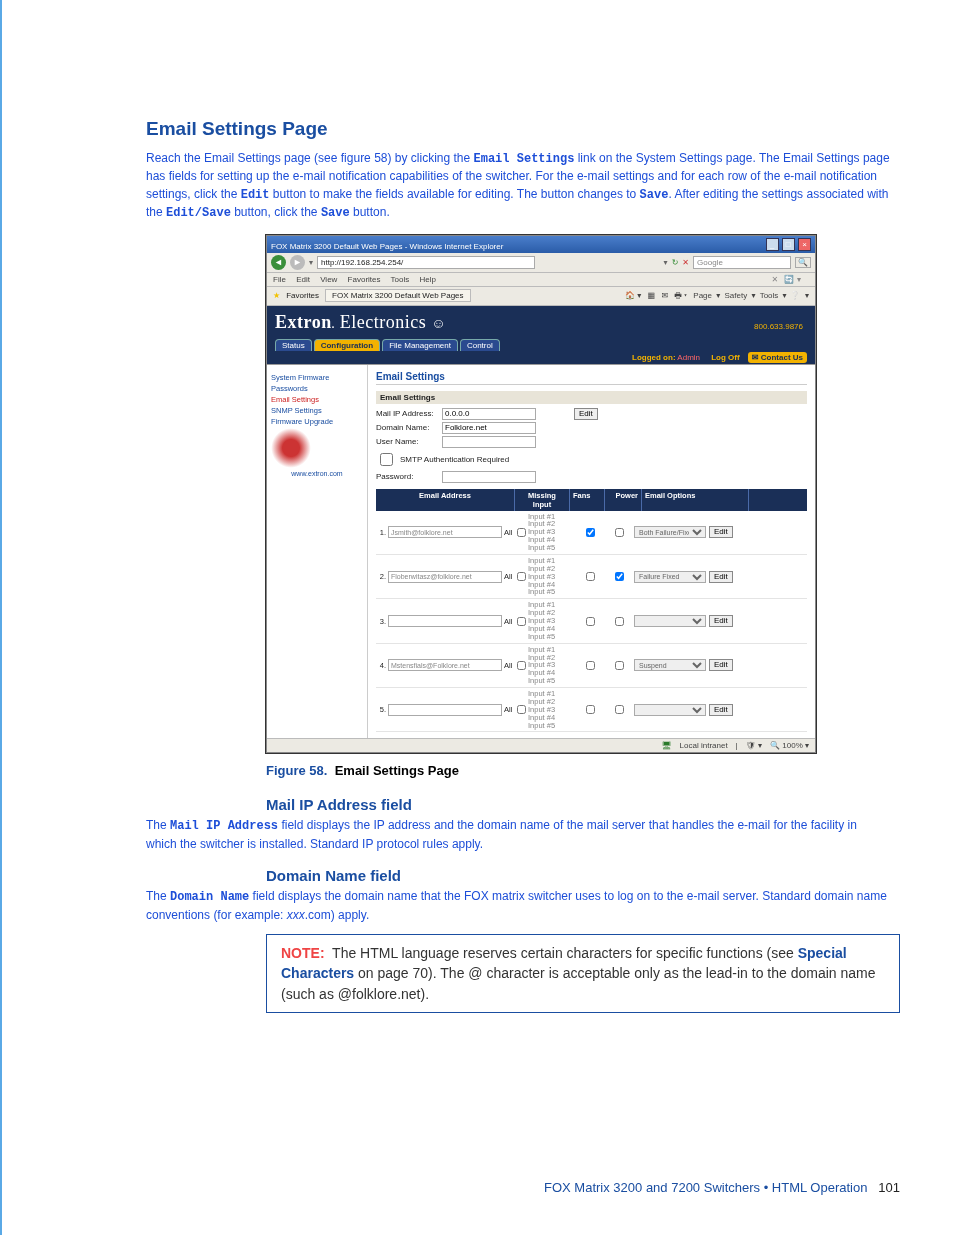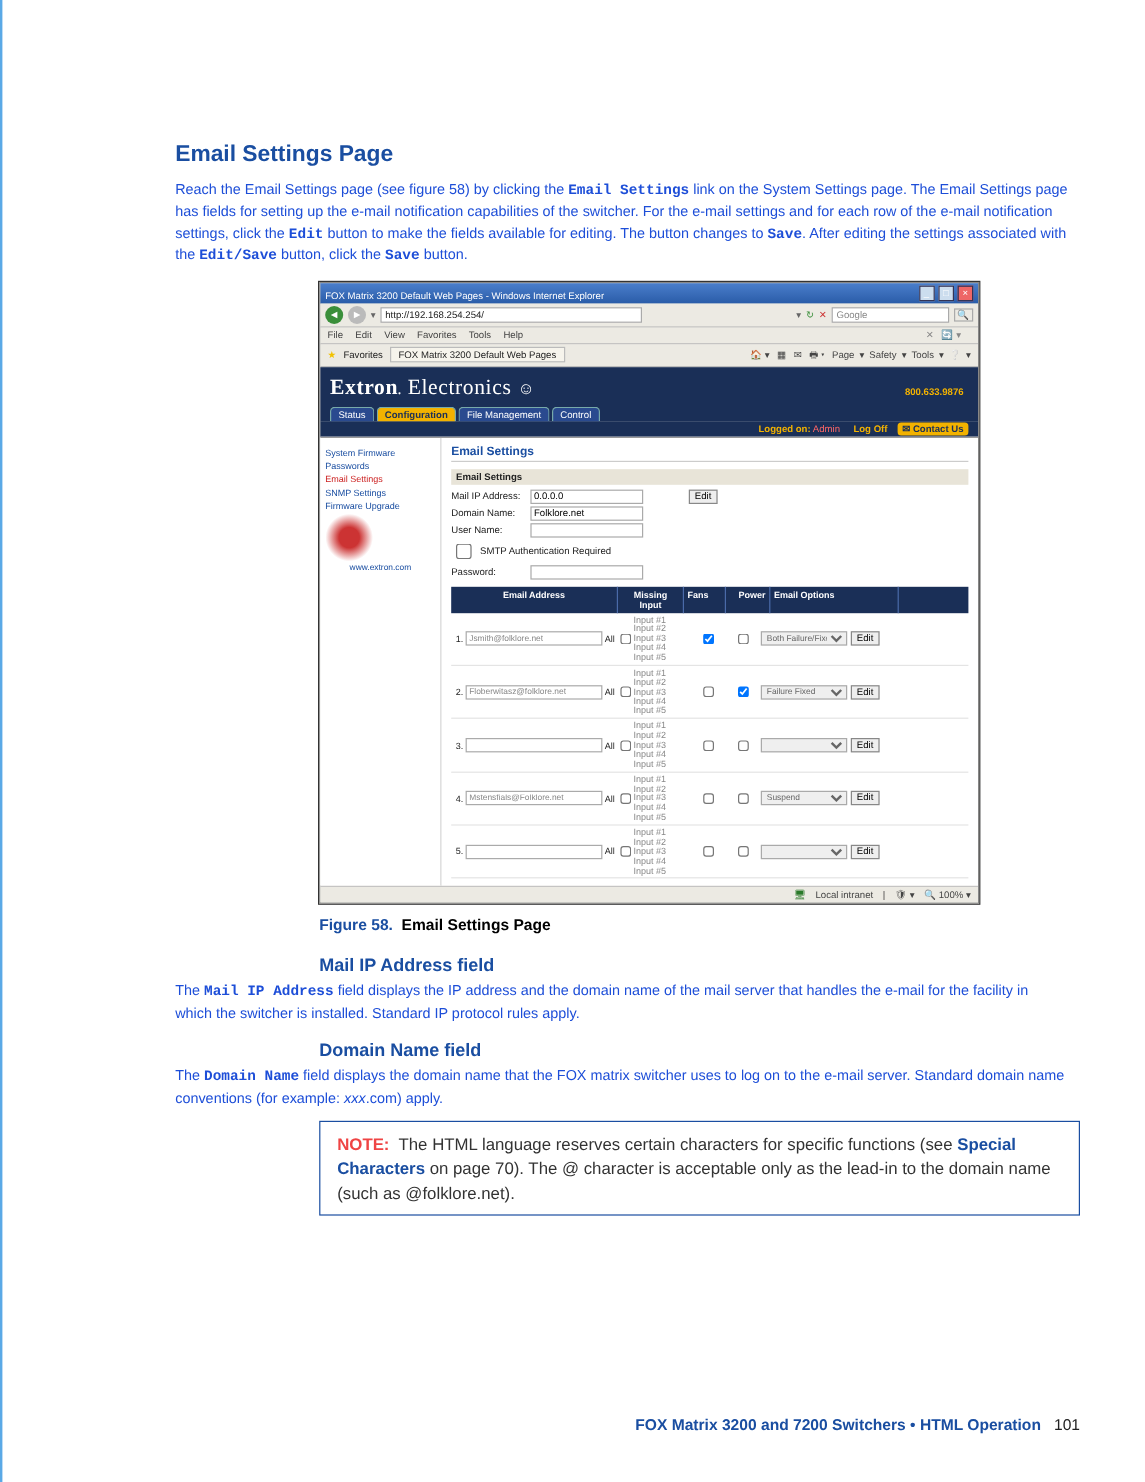--- a/index.html
+++ b/index.html
@@ -26,21 +26,21 @@
   .toolbar-right{margin-left:auto;color:#444}
   .toolbar-right span{margin:0 2px}
   
   .ex-head{background:linear-gradient(#1a2f57,#1a2f57);color:#fff;padding:6px 8px 0 8px}
   .ex-logo{font-family:Georgia,serif;font-size:18px;font-weight:bold;letter-spacing:0.5px}
   .ex-logo .sub{font-weight:normal}
   .ex-tabs{display:flex;gap:2px;margin-top:6px;align-items:flex-end}
   .ex-tab{background:#2a4a8f;color:#fff;border:1px solid #7aa;border-bottom:none;border-radius:4px 4px 0 0;padding:1px 6px;font-size:8px}
   .ex-tab.active{background:#f2b200;color:#1a2f57;font-weight:bold}
   .ex-right{margin-left:auto;padding:2px 4px;text-align:right;font-size:8px}
-  .phone{color:#f2b200;font-weight:bold}
+  .phone{color:#f2b200;font-weight:normal}
   .logbar{background:#1a2f57;color:#fff;padding:2px 8px;text-align:right;font-size:8px}
   .logbar .lo{color:#f2b200;font-weight:bold}
   .logbar .adm{color:#f66}
   .contact{background:#f2b200;color:#1a2f57;padding:1px 4px;border-radius:3px;font-weight:bold;margin-left:6px}
   
   .ex-body{display:flex;background:#fff;border-top:1px solid #999}
   .side{width:92px;background:#fff;border-right:1px solid #ccc;padding:6px 4px;font-size:7.5px}
   .side div{margin:2px 0;color:#1a4ea1;cursor:pointer}
   .side .sel{color:#c22}
   .side-footer{margin-top:18px;text-align:center;color:#1a4ea1;font-size:7px}
@@ -71,21 +71,21 @@
   
   .figcap{margin:8px 0 18px 210px;font-size:13px}
   .figcap b{color:#1a4ea1}
   h2.sub{color:#1a4ea1;font-size:15px;margin:14px 0 4px 210px;font-weight:bold}
   .notebox{margin:10px 0 0 210px;border:1px solid #1a4ea1;padding:8px 10px 8px 14px;font-size:14px;line-height:1.45;color:#333}
   .notebox b.nlab{color:#ef4444}
   .link{color:#1a4ea1;font-weight:bold}
   .statusbar{display:flex;justify-content:flex-end;align-items:center;gap:8px;background:#eceae3;border-top:1px solid #bbb;padding:2px 6px;font-size:8px;color:#444}
   .zone{color:#2a7a2a}
   .pagefoot{position:absolute;bottom:40px;right:54px;font-size:13px}
-  .pagefoot .t{color:#1a4ea1;font-weight:bold}
+  .pagefoot .t{color:#1a4ea1;font-weight:normal}
   .aspacer{flex:1}
 </style>
 </head>
 <body>
 
 <div class="page">
 
   <h1 class="sec-title">Email Settings Page</h1>
 
   <div class="bodytext">

